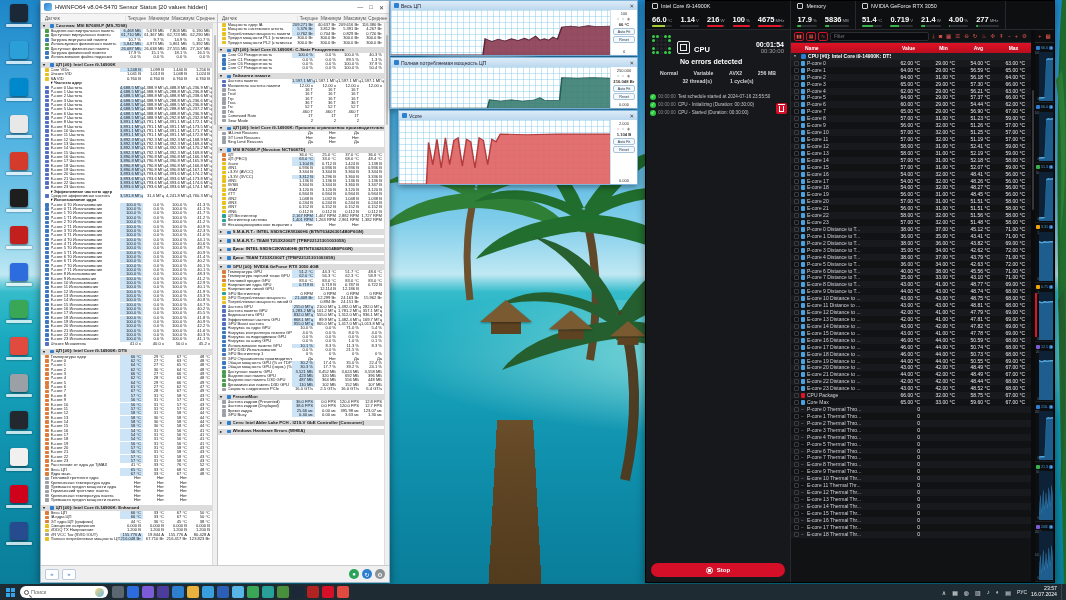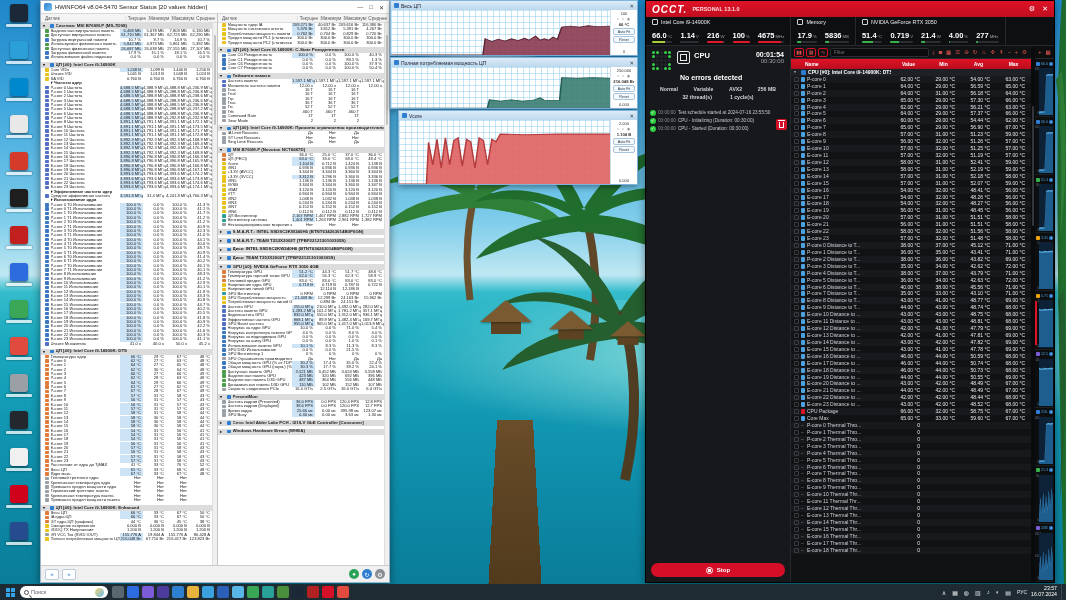--- a/index.html
+++ b/index.html
@@ -82,21 +82,21 @@
   .dev-h .dico{width:6px;height:6px;border:1px solid #cfd3d8;border-radius:1px;display:inline-block}
   .dev-stats{display:flex;gap:8px;align-items:flex-end}
   .stat{display:flex;flex-direction:column}
   .stat .v{font-size:7.5px;font-weight:bold;color:#fff;white-space:nowrap}
   .stat .v small{font-size:4.3px;color:#9aa0a6;font-weight:normal;margin-left:1px}
   .stat .bar{height:2px;margin-top:1px;border-radius:1px;background:#2a2d31;position:relative;overflow:hidden}
   .stat .bar i{position:absolute;left:0;top:0;bottom:0;display:block}
   .oc-body{flex:1;display:flex;overflow:hidden}
   .oc-left{width:145px;flex:none;background:#16181b;border-right:1px solid #26292d;display:flex;flex-direction:column;position:relative}
   .testcard{padding:5px 6px 3px 6px}
-  .tc-top{display:flex;align-items:flex-start}
+  .tc-top{display:flex;align-items:flex-end}
   .dots{display:grid;grid-template-columns:repeat(5,3px);grid-gap:1px;margin-right:6px}
   .dots b{width:3px;height:3px;border-radius:50%;background:#23272b}
   .dots b.on{background:#35d048}
   .chip{width:13px;height:13px;border:1px solid #e8eaec;border-radius:2px;display:flex;align-items:center;justify-content:center;margin-right:4px}
   .chip i{width:7px;height:7px;border:1px solid #e8eaec;display:block}
   .tc-name{font-size:7.5px;font-weight:bold;color:#fff;flex:1}
   .tc-time{text-align:right}
   .tc-time .el{font-size:7px;font-weight:bold;color:#fff}
   .tc-time .tt{font-size:6px;color:#9aa0a6}
   .tc-status{font-size:7px;font-weight:bold;color:#fff;margin:4px 0 4px 28px}
@@ -1964,27 +1964,20 @@
         <div class="val">1.104 В</div>
         <div class="gw-btn">Auto Fit</div>
         <div class="gw-btn">Reset</div>
         <div class="sp"></div>
         <div>0.000</div>
       </div>
     </div>
   </div>
 
 <div class="win" id="occt">
-  <div class="oc-title">
-    <span class="oc-logo"><span>OCCT</span><span class="dot">.</span></span>
-    <span class="oc-edition">PERSONAL 13.1.0</span>
-    <span class="sp"></span>
-    <span class="oc-tbtn">⚙</span>
-    <span class="oc-tbtn">✕</span>
-  </div>
   <div class="oc-infobar" id="oc-infobar">
       <div class="dev">
         <div class="dev-h">
           <span class="dico"></span>
           <span>Intel Core i9-14900K</span>
         </div>
         <div class="dev-stats">
           <div class="stat">
             <div class="v">66.0<small>°C</small></div>
             <div class="bar">

